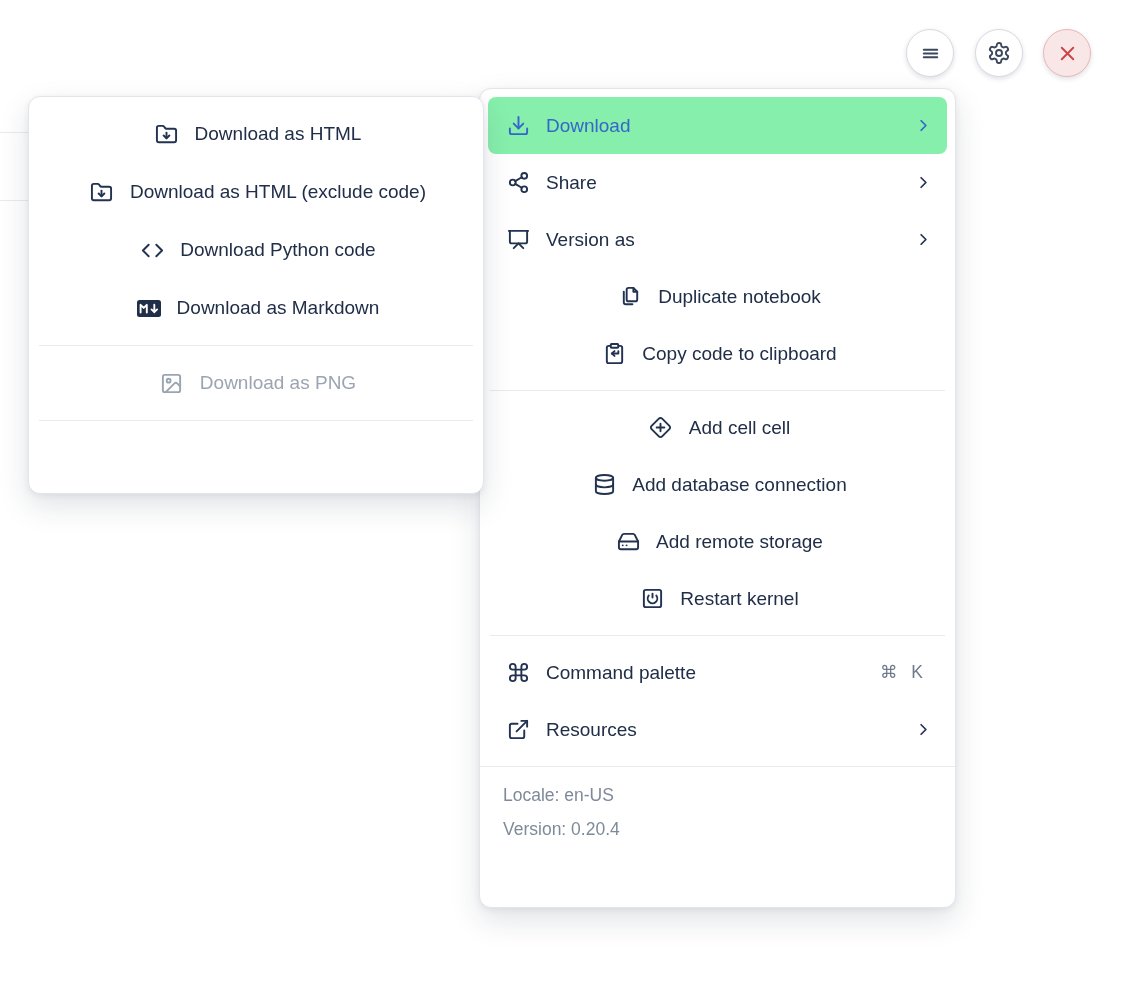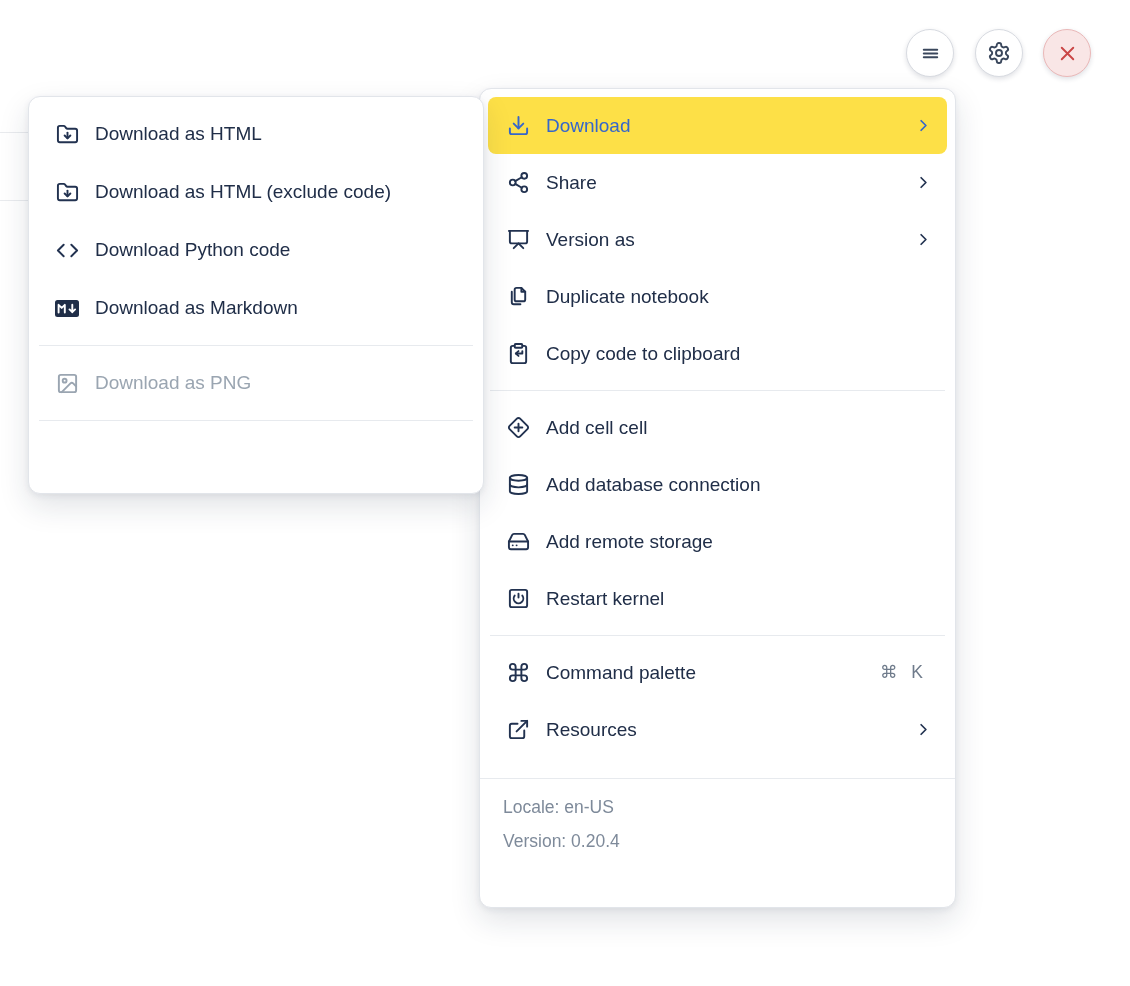--- a/index.html
+++ b/index.html
@@ -28,38 +28,38 @@
   .panel{
     position:absolute;background:#ffffff;border:1px solid #e2e5ea;border-radius:12px;
     box-shadow:0 12px 30px rgba(26,38,64,.13),0 2px 6px rgba(26,38,64,.07);
     box-sizing:border-box;padding:8px;
   }
   .panel.main-menu{left:479px;top:88px;width:477px;height:820px;z-index:5;}
   .panel.sub-menu{left:28px;top:96px;width:456px;height:398px;z-index:6;}
 
   .mi{
     display:flex;align-items:center;border-radius:8px;
-    padding:0 14px 0 18px;font-size:19px;color:#202e48;cursor:default;
+    padding:0 14px 0 18px;font-size:19px;color:#202e48;cursor:default;justify-content:center;
   }
   .main-menu .mi{height:57px;}
   .sub-menu .mi{height:58px;}
   .mi .ic{width:24px;height:24px;margin-right:16px;flex:0 0 auto;display:flex;align-items:center;justify-content:center;color:#223250;}
   .mi .lbl{white-space:nowrap;}
   .mi .spacer{flex:1;}
   .mi .sc{font-size:17.5px;color:#6f7b8b;letter-spacing:2px;word-spacing:5px;margin-right:8px;white-space:nowrap;}
   .mi .chev{width:19px;height:19px;color:#223250;display:flex;}
-  .mi.active{background:#fde047;color:#3566cb;}
+  .mi.active{background:#86efac;color:#3566cb;}
   .mi.active .ic,.mi.active .chev{color:#3566cb;}
   .mi.disabled{color:#9aa5b1;}
   .mi.disabled .ic{color:#9aa5b1;}
 
   .sep{height:1px;background:#e7eaee;margin:8px 2px;}
 
   .menu-footer{
-    border-top:1px solid #e7eaee;margin:20px -8px 0;
+    border-top:1px solid #e7eaee;margin:8px -8px 0;
     padding:11px 18px 0 23px;color:#7e8a9a;font-size:17.5px;line-height:34px;
   }
   svg{display:block;}
 </style>
 </head>
 <body>
 
 <div class="page-line l1"></div>
 <div class="page-line l2"></div>
 

